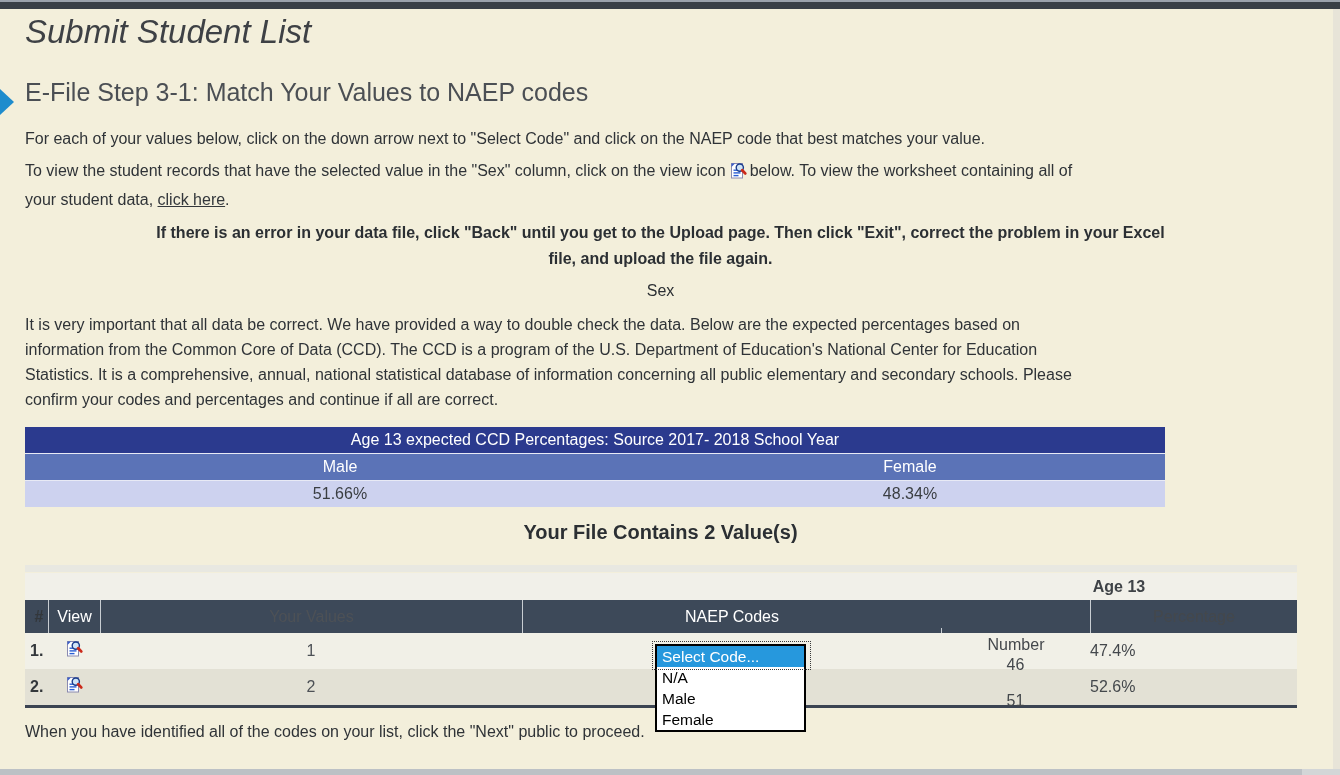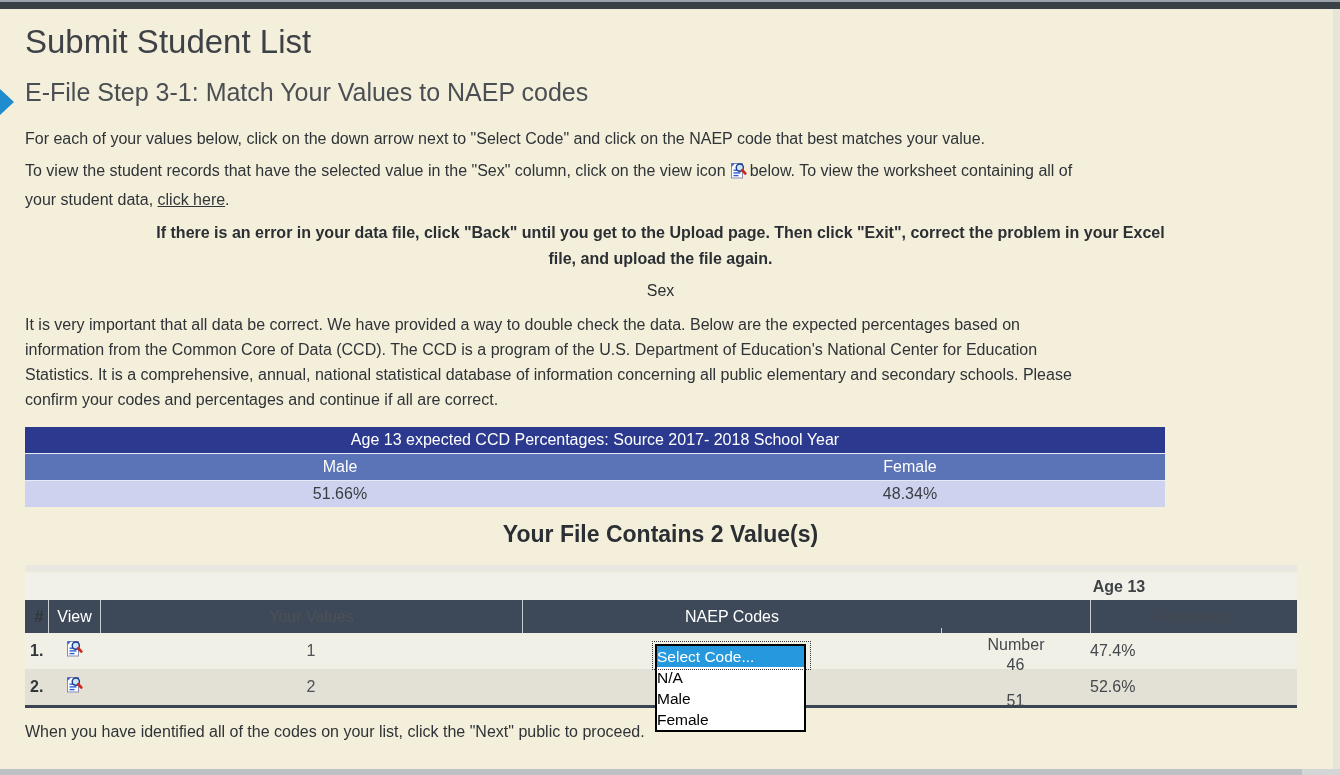--- a/index.html
+++ b/index.html
@@ -15,29 +15,29 @@
 
   
   .topbar { left:0; top:0; width:1340px; height:9px; background:#394046; border-top:2px solid #9aa2ab; }
   .right-strip { right:0; top:9px; width:7px; height:760px; background:#e7e4d8; }
   .bottom-strip { left:0; bottom:0; width:1340px; height:6px; background:#d3d6d7; }
   .bottom-thumb { position:absolute; left:0; top:0; height:6px; width:1302px; background:#bcc1c5; }
   .side-arrow { left:0; top:89px; width:0; height:0;
     border-top:13px solid transparent; border-bottom:13px solid transparent; border-left:14px solid #1e8ccd; }
 
   
-  .h1 { left:25px; top:22px; font-size:33px; line-height:40px; color:#3e4145; font-weight:400; }
+  .h1 { left:25px; top:12px; font-size:33px; line-height:40px; color:#3e4145; font-weight:400;font-style:italic; }
   .h2 { left:25px; top:76px; font-size:25px; line-height:32px; color:#4b4f54; font-weight:400; }
   .para { left:25px; width:1271px; line-height:25px; }
   .p1 { top:126px; }
   .p2 { top:158px; }
   .warning { top:220px; font-weight:bold; line-height:26px; color:#2b2f33;text-align:center; }
   .sex-head { left:25px; top:282px; width:1271px; text-align:center; font-weight:normal; color:#2b2f33; }
   .ccd-para { top:312px; }
-  .values-head { left:25px; top:521px; width:1271px; text-align:center; font-weight:bold; font-size:23px; color:#2b2f33; }
+  .values-head { left:25px; top:521px; width:1271px; text-align:center; font-weight:bold; font-size:20px; color:#2b2f33; }
   .footer-note { left:25px; top:719px; width:1271px; line-height:25px; }
   .link { color:#33373b; text-decoration:underline; cursor:pointer; }
   .inline-icon { display:inline-block; vertical-align:-4px; margin:0 3px; }
 
   
   .ccd { left:25px; top:427px; width:1140px; }
   .ccd-title { height:26px; line-height:26px; background:#2b3a8e; color:#fff; text-align:center; }
   .ccd-row { display:flex; }
   .ccd-cols { background:#5b73b7; color:#fff; border-top:1px solid #e8eaf5; }
   .ccd-vals { background:#cdd2ef; color:#3a3e42; border-top:1px solid #e8eaf5; }
@@ -61,21 +61,21 @@
   .c-naep { width:419px; }
   .c-count { width:149px; text-align:center; color:#44484c;margin-top:28px; }
   .c-pct { width:207px; color:#44484c; }
   .vt-border { height:3px; background:#3b4452; }
   .view-btn { display:inline-block; cursor:pointer; }
 
   
   .dropdown { left:655px; top:644px; width:151px; background:#fff; border:2px solid #000; z-index:10; }
   .dropdown::before { content:""; position:absolute; left:-5px; top:-5px; width:157px; height:27px;
     border:1px dotted #3a3a3a; pointer-events:none; }
-  .dd-item { height:21px; line-height:21px; font-size:15.5px; color:#000; white-space:nowrap; overflow:hidden; cursor:pointer; }
+  .dd-item { height:21px; line-height:21px; padding-left:5px; font-size:15.5px; color:#000; white-space:nowrap; overflow:hidden; cursor:pointer; }
   .dd-selected { background:#2698dd; color:#fff; }
 </style>
 </head>
 <body>
 
 <div class="abs topbar"></div>
 <div class="abs right-strip"></div>
 <div class="abs bottom-strip">
   <div class="bottom-thumb"></div>
 </div>

